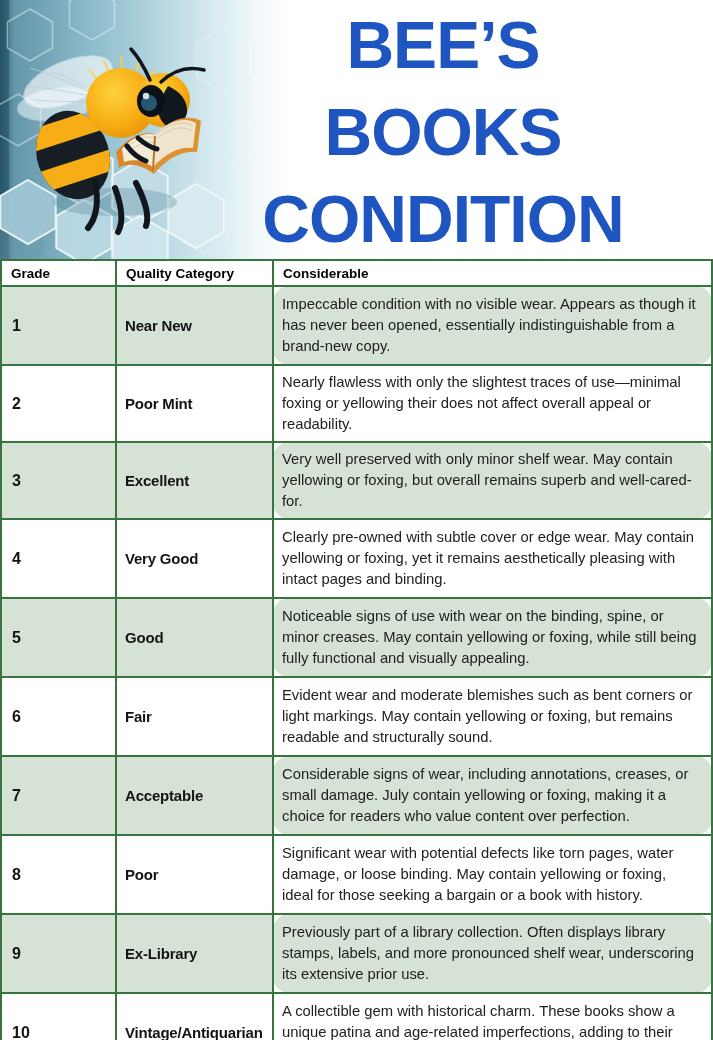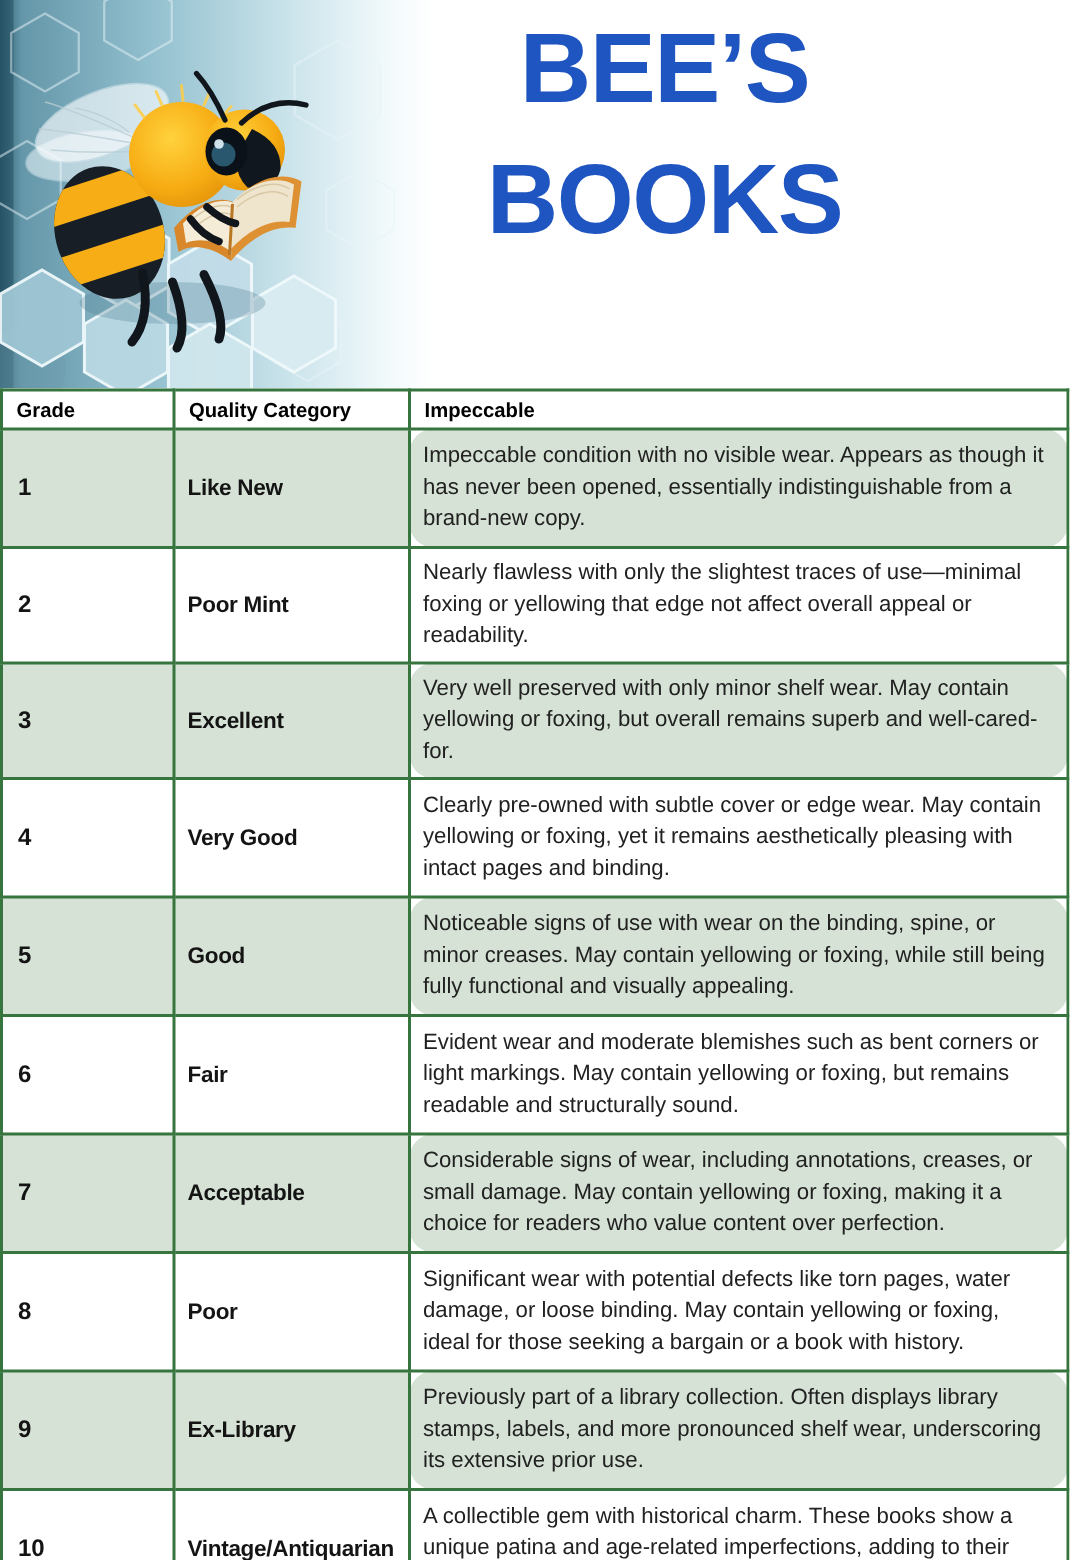--- a/index.html
+++ b/index.html
@@ -160,46 +160,47 @@
           <g stroke="#10161c" stroke-width="5" fill="none" stroke-linecap="round">
             <path d="M127,146 Q135,157 146,161"></path>
             <path d="M138,138 Q148,147 157,149"></path>
           </g>
         </g>
       </svg>
     </div>
 
     <h1 class="title">
       <span>BEE’S BOOKS</span>
+      <span>CONDITION</span>
     </h1>
   </header>
 
   <table class="grade-table">
     <colgroup>
         <col class="c-grade">
         <col class="c-cat">
         <col class="c-desc">
       </colgroup>
     <thead>
       <tr>
         <th>Grade</th>
         <th>Quality Category</th>
-        <th>Impeccable</th>
+        <th>Considerable</th>
       </tr>
     </thead>
     <tbody>
       <tr>
         <td class="grade">1</td>
-        <td class="cat">Like New</td>
+        <td class="cat">Near New</td>
         <td class="desc">Impeccable condition with no visible wear. Appears as though it has never been opened, essentially indistinguishable from a brand-new copy.</td>
       </tr>
       <tr>
         <td class="grade">2</td>
         <td class="cat">Poor Mint</td>
-        <td class="desc">Nearly flawless with only the slightest traces of use—minimal foxing or yellowing that edge not affect overall appeal or readability.</td>
+        <td class="desc">Nearly flawless with only the slightest traces of use—minimal foxing or yellowing their does not affect overall appeal or readability.</td>
       </tr>
       <tr>
         <td class="grade">3</td>
         <td class="cat">Excellent</td>
         <td class="desc">Very well preserved with only minor shelf wear. May contain yellowing or foxing, but overall remains superb and well-cared-for.</td>
       </tr>
       <tr>
         <td class="grade">4</td>
         <td class="cat">Very Good</td>
         <td class="desc">Clearly pre-owned with subtle cover or edge wear. May contain yellowing or foxing, yet it remains aesthetically pleasing with intact pages and binding.</td>
@@ -210,21 +211,21 @@
         <td class="desc">Noticeable signs of use with wear on the binding, spine, or minor creases. May contain yellowing or foxing, while still being fully functional and visually appealing.</td>
       </tr>
       <tr>
         <td class="grade">6</td>
         <td class="cat">Fair</td>
         <td class="desc">Evident wear and moderate blemishes such as bent corners or light markings. May contain yellowing or foxing, but remains readable and structurally sound.</td>
       </tr>
       <tr>
         <td class="grade">7</td>
         <td class="cat">Acceptable</td>
-        <td class="desc">Considerable signs of wear, including annotations, creases, or small damage. May contain yellowing or foxing, making it a choice for readers who value content over perfection.</td>
+        <td class="desc">Considerable signs of wear, including annotations, creases, or small damage. July contain yellowing or foxing, making it a choice for readers who value content over perfection.</td>
       </tr>
       <tr>
         <td class="grade">8</td>
         <td class="cat">Poor</td>
         <td class="desc">Significant wear with potential defects like torn pages, water damage, or loose binding. May contain yellowing or foxing, ideal for those seeking a bargain or a book with history.</td>
       </tr>
       <tr>
         <td class="grade">9</td>
         <td class="cat">Ex-Library</td>
         <td class="desc">Previously part of a library collection. Often displays library stamps, labels, and more pronounced shelf wear, underscoring its extensive prior use.</td>

